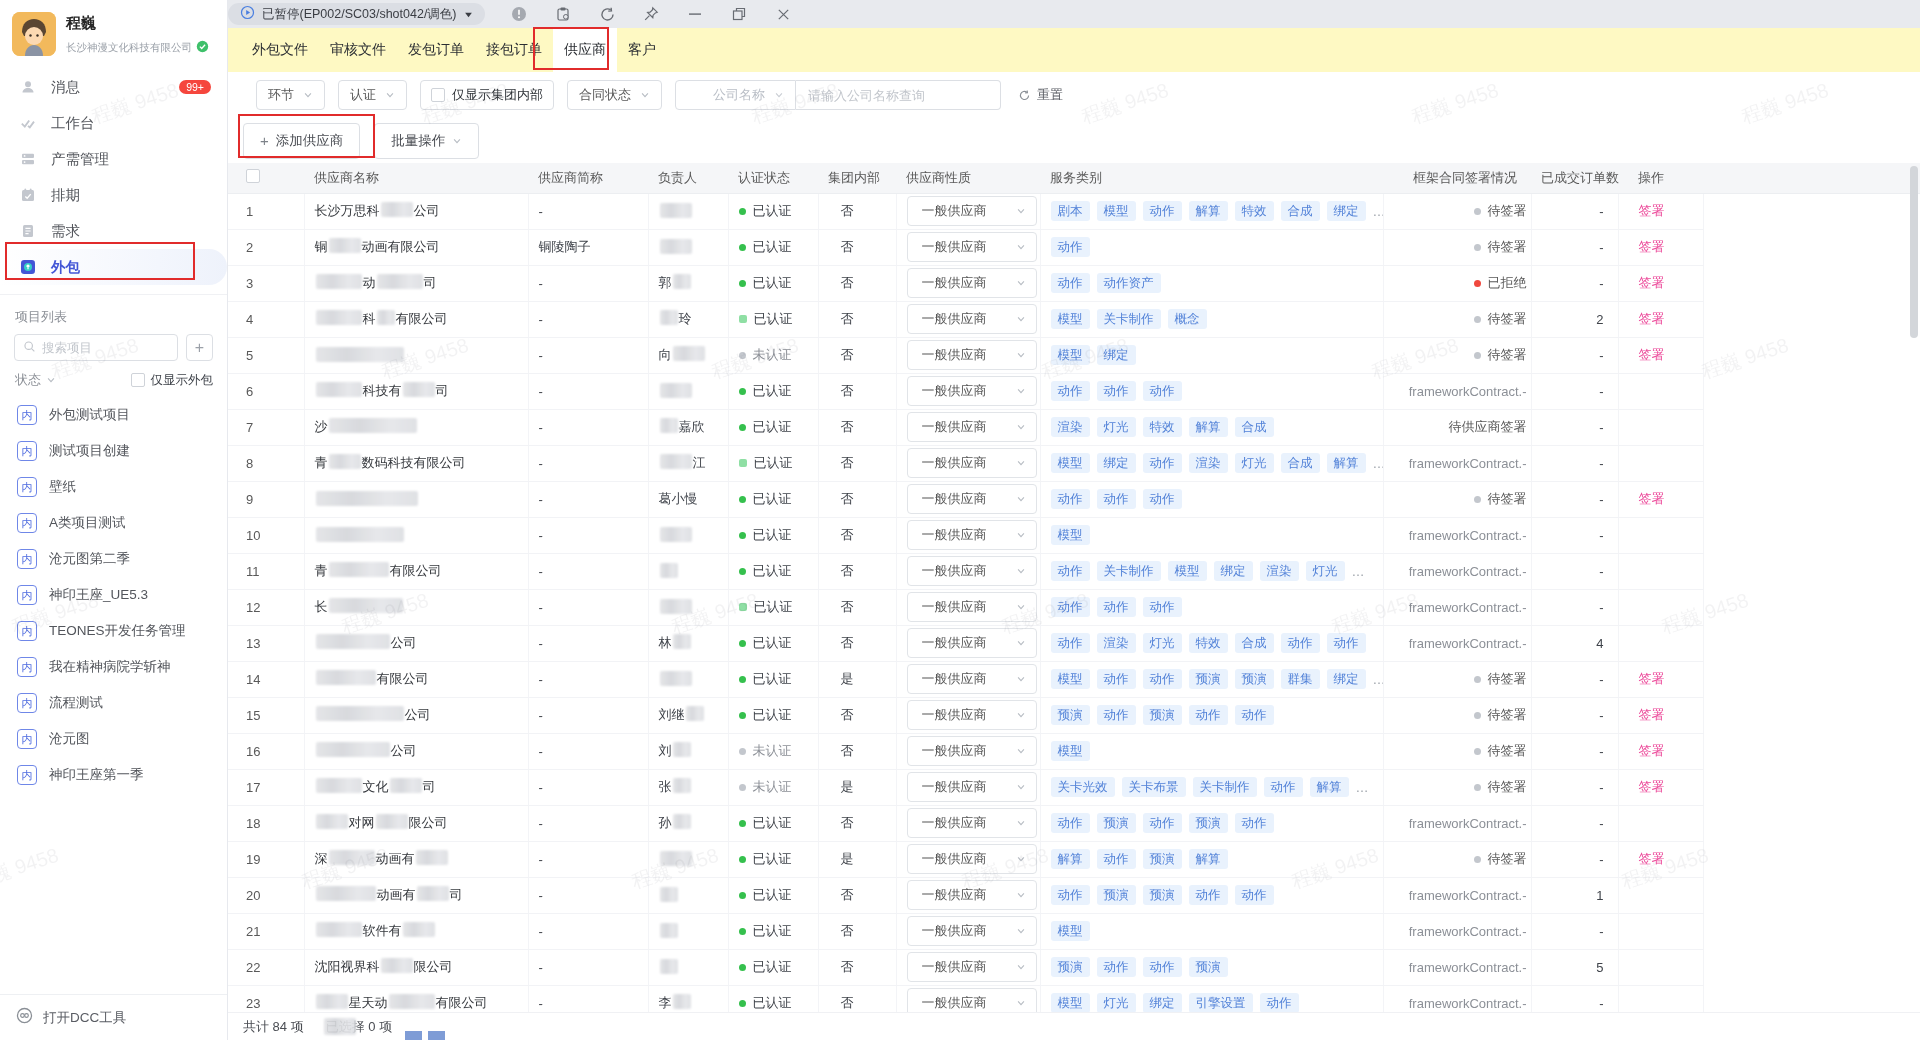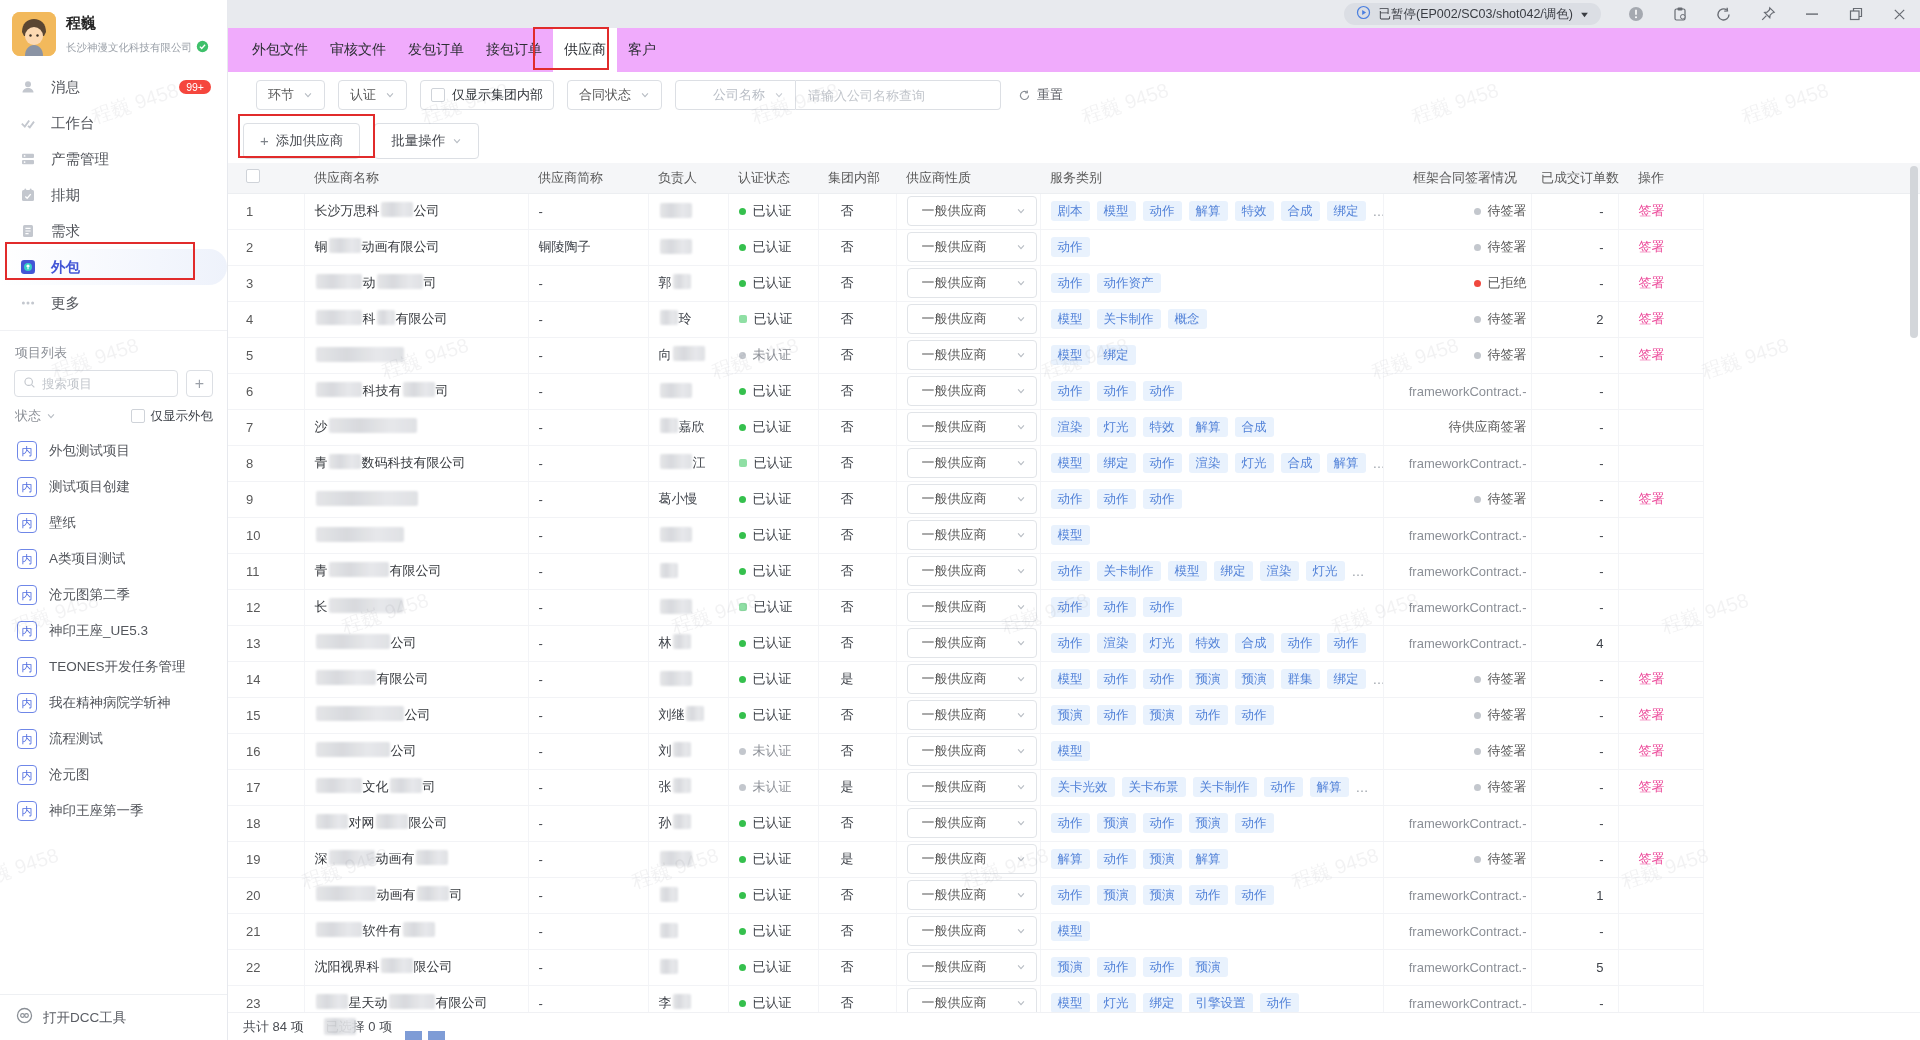--- a/index.html
+++ b/index.html
@@ -41,27 +41,27 @@
   .p-item { height:36px; display:flex; align-items:center; padding-left:17px; gap:12px; cursor:pointer; }
   .p-badge { width:20px; height:20px; border:1px solid #6f87e8; color:#4f6ce0; border-radius:4px;
     font-size:11px; display:flex; align-items:center; justify-content:center; flex:none; }
   .p-name { font-size:13.5px; color:#53565c; white-space:nowrap; }
   .dcc-row { position:absolute; left:0; bottom:0; width:100%; height:46px; border-top:1px solid #eef0f3;
     display:flex; align-items:center; gap:10px; padding-left:16px; cursor:pointer; }
   .dcc-label { font-size:13.5px; color:#595c63; }
 
   
   .main { flex:1; min-width:0; display:flex; flex-direction:column; background:#fff; }
-  .titlebar { height:28px; background:#e8eaee; display:flex; align-items:center; justify-content:flex-end; padding-right:12px; }
+  .titlebar { height:28px; background:#e8eaee; display:flex; align-items:center; justify-content:flex-start; padding-right:12px; }
   .session-badge { display:flex; align-items:center; gap:7px; background:#dbdee4; border-radius:12px;
     height:22px; padding:0 12px; font-size:12.5px; color:#3a3d43; margin-right:26px; cursor:pointer; }
   .win-icons { display:flex; align-items:center; gap:27px; }
   .win-ic { width:17px; height:17px; display:flex; align-items:center; justify-content:center; cursor:pointer; }
 
-  .tabbar { height:44px; background:#f0abfc; display:flex; padding-left:13px; }
+  .tabbar { height:44px; background:#fef9c3; display:flex; padding-left:13px; }
   .tab { padding:0 11px; display:flex; align-items:center; font-size:14px; color:#2b2e33; cursor:pointer; }
   .tab.active { background:#fff; }
 
   .filterbar { height:46px; display:flex; align-items:center; gap:13px; padding-left:28px; background:#fff; }
   .f-select { height:30px; border:1px solid #dcdfe4; border-radius:4px; display:flex; align-items:center;
     gap:9px; padding:0 11px; font-size:13px; color:#595959; cursor:pointer; background:#fff; }
   .f-check { height:30px; border:1px solid #dcdfe4; border-radius:4px; display:flex; align-items:center;
     gap:7px; padding:0 10px; font-size:13px; color:#2f3338; cursor:pointer; background:#fff; }
   .f-company { display:flex; align-items:stretch; }
   .f-company .left { border-radius:4px 0 0 4px; color:#b9bec6;padding-left:37px; }
@@ -202,30 +202,20 @@
         </div>
         <div class="nav-item active">
           <span class="nicon">
             <svg width="16" height="16" viewBox="0 0 16 16">
               <rect x="1" y="1" width="14" height="14" rx="3.2" fill="#4356d6"></rect>
               <circle cx="8" cy="8" r="4" fill="#35d0c5"></circle>
               <path d="M8 10.2V6.2M6.5 7.5L8 6l1.5 1.5" stroke="#fff" stroke-width="1.2" fill="none"></path>
             </svg>
           </span>
           <span class="nlabel">外包</span>
-        </div>
-        <div class="nav-item">
-          <span class="nicon">
-            <svg width="16" height="16" viewBox="0 0 16 16" fill="#c3c7ce">
-              <circle cx="3.4" cy="8" r="1.5"></circle>
-              <circle cx="8" cy="8" r="1.5"></circle>
-              <circle cx="12.6" cy="8" r="1.5"></circle>
-            </svg>
-          </span>
-          <span class="nlabel">更多</span>
         </div>
       </div>
 
     <div class="side-divider"></div>
 
     <div class="plist-title">项目列表</div>
     <div class="psearch-row">
       <div class="psearch">
         <span>
           <svg width="13" height="13" viewBox="0 0 16 16">

